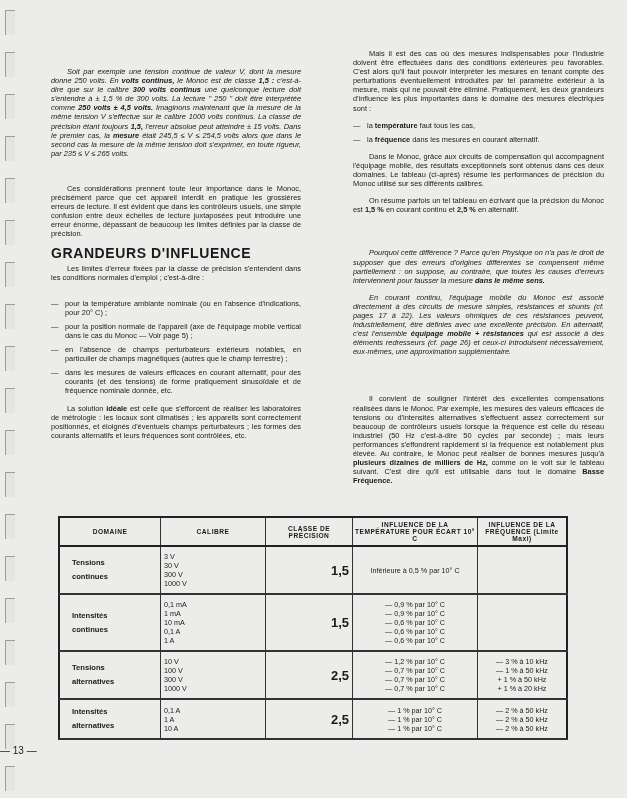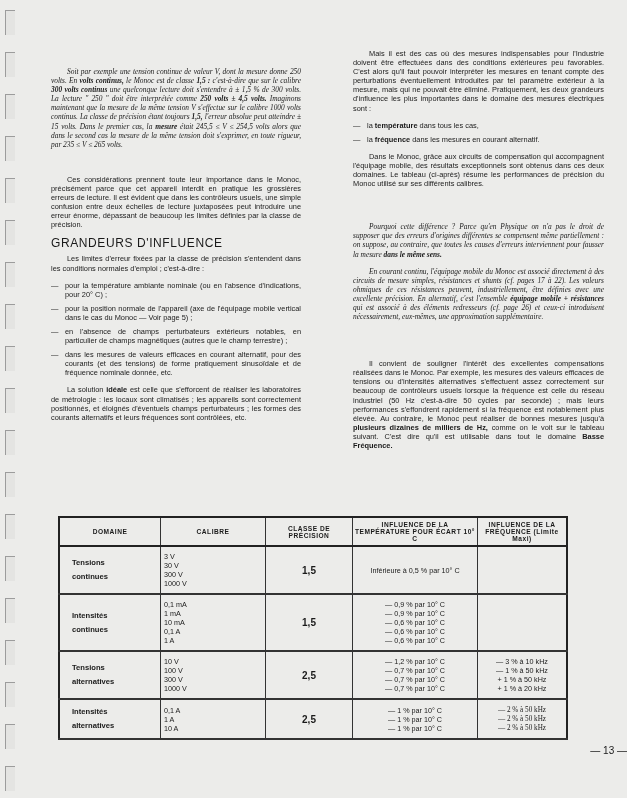--- a/index.html
+++ b/index.html
@@ -14,47 +14,47 @@
   .hole {
     position:absolute; left:5px; width:9px; height:24px;
     border:1px solid #9c9c9c; border-right:none; border-bottom:none;
     background:#e4e4e2;
   }
   .col { position:absolute; font-size:7.4px; line-height:9.1px; text-align:justify; }
   .left { left:51px; top:49px; width:250px; }
   .right { left:318px; top:49px; width:251px;margin-left:35px; }
   p { margin:0 0 8px 0; }
   .indent { text-indent:16px; }
-  .it { font-style:italic;font-family:Liberation Serif, serif; }
+  .it { font-style:italic; }
   b { font-weight:bold; }
-  .h2 { font-size:12px; font-weight:normal; letter-spacing:0.6px; margin:8px 0 5px 0; line-height:12px; }
+  .h2 { font-size:14px; font-weight:bold; letter-spacing:0.6px; margin:8px 0 5px 0; line-height:12px; }
   .dash { display:flex; margin-bottom:5px; }
   .dash .d { width:14px; flex:0 0 14px; }
   .dash .t { flex:1; }
   .gap { height:18px; }
 
   table.tbl {
     position:absolute; left:58px; top:516px; width:510px;
     border-collapse:collapse; font-size:7.2px; line-height:9px;
     border:2px solid #222;
   }
   .tbl th {
     font-weight:bold; font-size:6.6px; letter-spacing:0.5px; text-align:center;
     border-right:1px solid #333; border-bottom:2px solid #222; padding:3px 2px; height:18px;
     line-height:7px;
   }
   .tbl td {
     border-right:1px solid #333; border-bottom:2px solid #333; padding:5px 3px;
     text-align:center; vertical-align:middle;
   }
   .tbl td.dom { text-align:left; font-weight:bold; padding-left:12px; line-height:14px; font-size:7.6px; }
-  .tbl td.cls { font-weight:bold; font-size:10px; }
+  .tbl td.cls { font-weight:bold; font-size:13px;text-align:right; }
   .lines div { white-space:pre; }
   .calib div { white-space:pre; text-align:left; padding-right:42px; }
-  .pagenum { position:absolute; top:745px; left:0; width:627px; text-align:right; font-size:10px; }
+  .pagenum { position:absolute; top:745px; left:0; width:627px; text-align:left; font-size:10px; }
 </style>
 </head>
 <body>
 
 <div class="binder">
   <div class="hole" style="top:10px"></div>
   <div class="hole" style="top:52px"></div>
   <div class="hole" style="top:94px"></div>
   <div class="hole" style="top:136px"></div>
   <div class="hole" style="top:178px"></div>
@@ -73,21 +73,21 @@
   <div class="hole" style="top:724px"></div>
   <div class="hole" style="top:766px"></div>
 </div>
 
 <div class="col left">
   <div class="gap"></div>
   <p class="indent it" id="ex-para"><span>Soit par exemple une tension continue de valeur V, dont la mesure donne 250 volts. En </span><b>volts continus,</b><span> le Monoc est de classe </span><b>1,5 :</b><span> c'est-à-dire que sur le calibre </span><b>300 volts continus</b><span> une quelconque lecture doit s'entendre à ± 1,5 % de 300 volts. La lecture " 250 " doit être interprétée comme </span><b>250 volts ± 4,5 volts.</b><span> Imaginons maintenant que la mesure de la même tension V s'effectue sur le calibre 1000 volts continus. La classe de précision étant toujours </span><b>1,5,</b><span> l'erreur absolue peut atteindre ± 15 volts. Dans le premier cas, la </span><b>mesure</b><span> était 245,5 ≤ V ≤ 254,5 volts alors que dans le second cas la mesure de la même tension doit s'exprimer, en toute rigueur, par 235 ≤ V ≤ 265 volts.</span></p>
   <div class="gap"></div>
   <p class="indent">Ces considérations prennent toute leur importance dans le Monoc, précisément parce que cet appareil interdit en pratique les grossières erreurs de lecture. Il est évident que dans les contrôleurs usuels, une simple confusion entre deux échelles de lecture juxtaposées peut introduire une erreur énorme, dépassant de beaucoup les limites définies par la classe de précision.</p>
   <div class="h2">GRANDEURS D'INFLUENCE</div>
-  <p class="indent" style="margin-bottom:8px">Les limites d'erreur fixées par la classe de précision s'entendent dans les conditions normales d'emploi ; c'est-à-dire :</p>
+  <p class="indent" style="margin-bottom:17px">Les limites d'erreur fixées par la classe de précision s'entendent dans les conditions normales d'emploi ; c'est-à-dire :</p>
   <div class="dash">
       <span class="d">—</span>
       <span class="t">pour la température ambiante nominale (ou en l'absence d'indications, pour 20° C) ;</span>
     </div>
   <div class="dash">
       <span class="d">—</span>
       <span class="t">pour la position normale de l'appareil (axe de l'équipage mobile vertical dans le cas du Monoc — Voir page 5) ;</span>
     </div>
   <div class="dash">
       <span class="d">—</span>
@@ -97,27 +97,28 @@
       <span class="d">—</span>
       <span class="t">dans les mesures de valeurs efficaces en courant alternatif, pour des courants (et des tensions) de forme pratiquement sinusoïdale et de fréquence nominale donnée, etc.</span>
     </div>
   <p class="indent"><span>La solution </span><b>idéale</b><span> est celle que s'efforcent de réaliser les laboratoires de métrologie : les locaux sont climatisés ; les appareils sont correctement positionnés, et éloignés d'éventuels champs perturbateurs ; les formes des courants alternatifs et leurs fréquences sont contrôlées, etc.</span></p>
 </div>
 
 <div class="col right">
   <p class="indent">Mais il est des cas où des mesures indispensables pour l'Industrie doivent être effectuées dans des conditions extérieures peu favorables. C'est alors qu'il faut pouvoir interpréter les mesures en tenant compte des perturbations éventuellement introduites par tel paramètre extérieur à la mesure, mais qui ne pouvait être éliminé. Pratiquement, les deux grandeurs d'influence les plus importantes dans le domaine des mesures électriques sont :</p>
   <div class="dash">
       <span class="d">—</span>
-      <span class="t"><span>la </span><b>température</b><span> dans tous les cas,</span></span>
+      <span class="t"><span>la </span><b>température</b><span> faut tous les cas,</span></span>
     </div>
   <div class="dash" style="margin-bottom:8px">
       <span class="d">—</span>
       <span class="t"><span>la </span><b>fréquence</b><span> dans les mesures en courant alternatif.</span></span>
     </div>
   <p class="indent">Dans le Monoc, grâce aux circuits de compensation qui accompagnent l'équipage mobile, des résultats exceptionnels sont obtenus dans ces deux domaines. Le tableau (ci-après) résume les performances de précision du Monoc utilisé sur ses différents calibres.</p>
+  <p class="indent"><span>On résume parfois un tel tableau en écrivant que la précision du Monoc est </span><b>1,5 %</b><span> en courant continu et </span><b>2,5 %</b><span> en alternatif.</span></p>
   <div class="gap" style="height:26px"></div>
   <p class="indent it"><span>Pourquoi cette différence ? Parce qu'en Physique on n'a pas le droit de supposer que des erreurs d'origines différentes se compensent même partiellement : on suppose, au contraire, que toutes les causes d'erreurs interviennent pour fausser la mesure </span><b>dans le même sens.</b></p>
   <p class="indent it"><span>En courant continu, l'équipage mobile du Monoc est associé directement à des circuits de mesure simples, résistances et shunts (cf. pages 17 à 22). Les valeurs ohmiques de ces résistances peuvent, industriellement, être définies avec une excellente précision. En alternatif, c'est l'ensemble </span><b>équipage mobile + résistances</b><span> qui est associé à des éléments redresseurs (cf. page 26) et ceux-ci introduisent nécessairement, eux-mêmes, une approximation supplémentaire.</span></p>
   <div class="gap" style="height:30px"></div>
   <p class="indent"><span>Il convient de souligner l'intérêt des excellentes compensations réalisées dans le Monoc. Par exemple, les mesures des valeurs efficaces de tensions ou d'intensités alternatives s'effectuent assez correctement sur beaucoup de contrôleurs usuels lorsque la fréquence est celle du réseau industriel (50 Hz c'est-à-dire 50 cycles par seconde) ; mais leurs performances s'effondrent rapidement si la fréquence est notablement plus élevée. Au contraire, le Monoc peut réaliser de bonnes mesures jusqu'à </span><b>plusieurs dizaines de milliers de Hz,</b><span> comme on le voit sur le tableau suivant. C'est dire qu'il est utilisable dans tout le domaine </span><b>Basse Fréquence.</b></p>
 </div>
 
 <table class="tbl">
   <thead>
     <tr>
@@ -202,21 +203,21 @@
           <div>0,1 A</div>
           <div>1 A</div>
           <div>10 A</div>
         </td>
         <td class="cls">2,5</td>
         <td class="lines">
           <div>— 1 % par 10° C</div>
           <div>— 1 % par 10° C</div>
           <div>— 1 % par 10° C</div>
         </td>
-        <td class="lines" style="border-right: none; font-family: Liberation Serif, serif;">
+        <td class="lines" style="border-right: none;">
           <div>— 2 % à 50 kHz</div>
           <div>— 2 % à 50 kHz</div>
           <div>— 2 % à 50 kHz</div>
         </td>
       </tr>
     </tbody>
 </table>
 
 <div class="pagenum">— 13 —</div>
 

